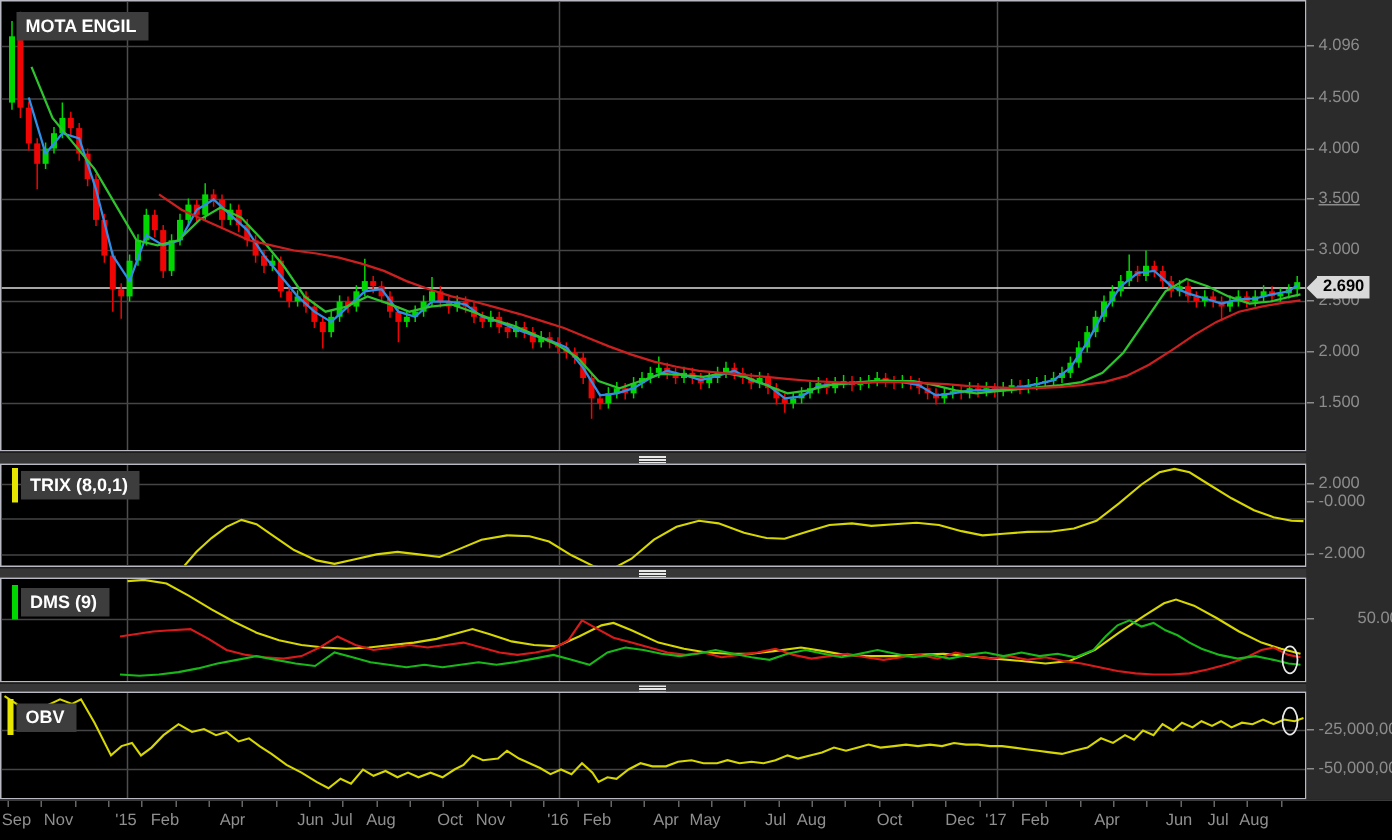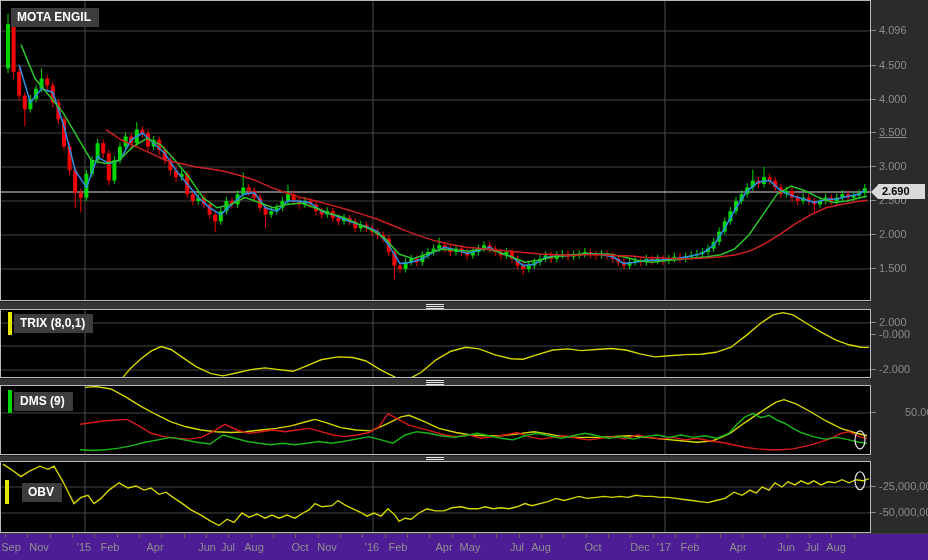--- a/index.html
+++ b/index.html
@@ -14,22 +14,22 @@
   .legend-chip{width:4px;align-self:stretch;margin-right:2px;}
   .legend-box{background:#3d3d3d;color:#fff;font-weight:bold;font-size:12px;
               padding:2px 8px 3px 6px;white-space:nowrap;}
   #right-axis{position:absolute;left:871px;top:0;width:57px;height:533px;background:#2b2b2b;overflow:hidden;}
   .axis-tick{position:absolute;left:0;display:flex;align-items:center;color:#8c8c8c;font-size:11px;}
   .axis-dash{width:5px;height:1px;background:#8c8c8c;margin-right:3px;}
   #price-tag{position:absolute;left:871px;top:184px;width:46px;height:16px;}
   #price-tag .arrow{position:absolute;left:0;top:1px;width:0;height:0;
       border-top:7px solid transparent;border-bottom:7px solid transparent;border-right:7px solid #d9d9d9;}
   #price-tag .tag-box{position:absolute;left:7px;top:0;background:#d9d9d9;color:#000;
-      font-weight:bold;font-size:11px;padding:1px 15px 2px 4px;text-align:right;}
-  #time-axis{position:absolute;left:0;top:533px;width:928px;height:27px;background:#4c1d95;
+      font-weight:bold;font-size:11px;padding:1px 3px 2px 4px;text-align:right;}
+  #time-axis{position:absolute;left:0;top:533px;width:928px;height:27px;background:#000000;
              border-top:1px solid #3a3a3a;}
   .time-label{position:absolute;top:7px;transform:translateX(-50%);color:#8f8f8f;font-size:11px;}
   .time-tick{position:absolute;top:0;width:1px;height:4px;background:#666;}
 </style>
 </head>
 <body>
 
 <div id="stage">
 
   <div class="plot" id="plot-price" style="top:0;height:301px;width:871px;">
@@ -417,21 +417,21 @@
   <div class="legend-tag" style="left:8px;top:312px;height:23px;">
     <div class="legend-chip" id="chip-trix" style="background: rgb(230, 230, 0);"></div>
     <div class="legend-box">TRIX (8,0,1)</div>
   </div>
 
   <div class="legend-tag" style="left:8px;top:390px;height:23px;">
     <div class="legend-chip" id="chip-dms" style="background: rgb(0, 214, 0);"></div>
     <div class="legend-box">DMS (9)</div>
   </div>
 
-  <div class="legend-tag" style="left:5px;top:480px;height:24px;gap:11px;">
+  <div class="legend-tag" style="left:5px;top:466px;height:24px;">
     <div class="legend-chip" id="chip-obv" style="background: rgb(230, 230, 0);"></div>
     <div class="legend-box">OBV</div>
   </div>
 
   <div id="right-axis">
       <div class="axis-tick" style="top: 24px;">
         <div class="axis-dash"></div>
         <span>4.096</span>
       </div>
       <div class="axis-tick" style="top: 59px;">

